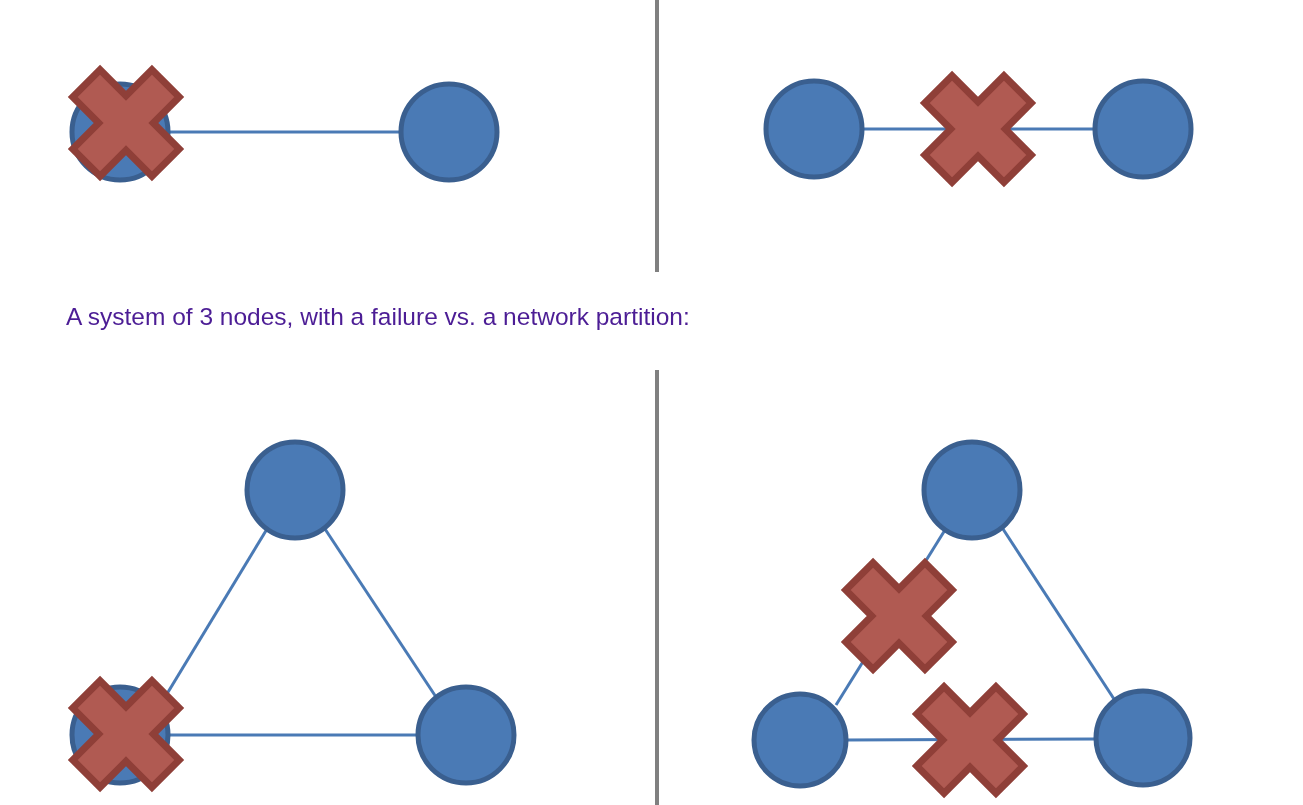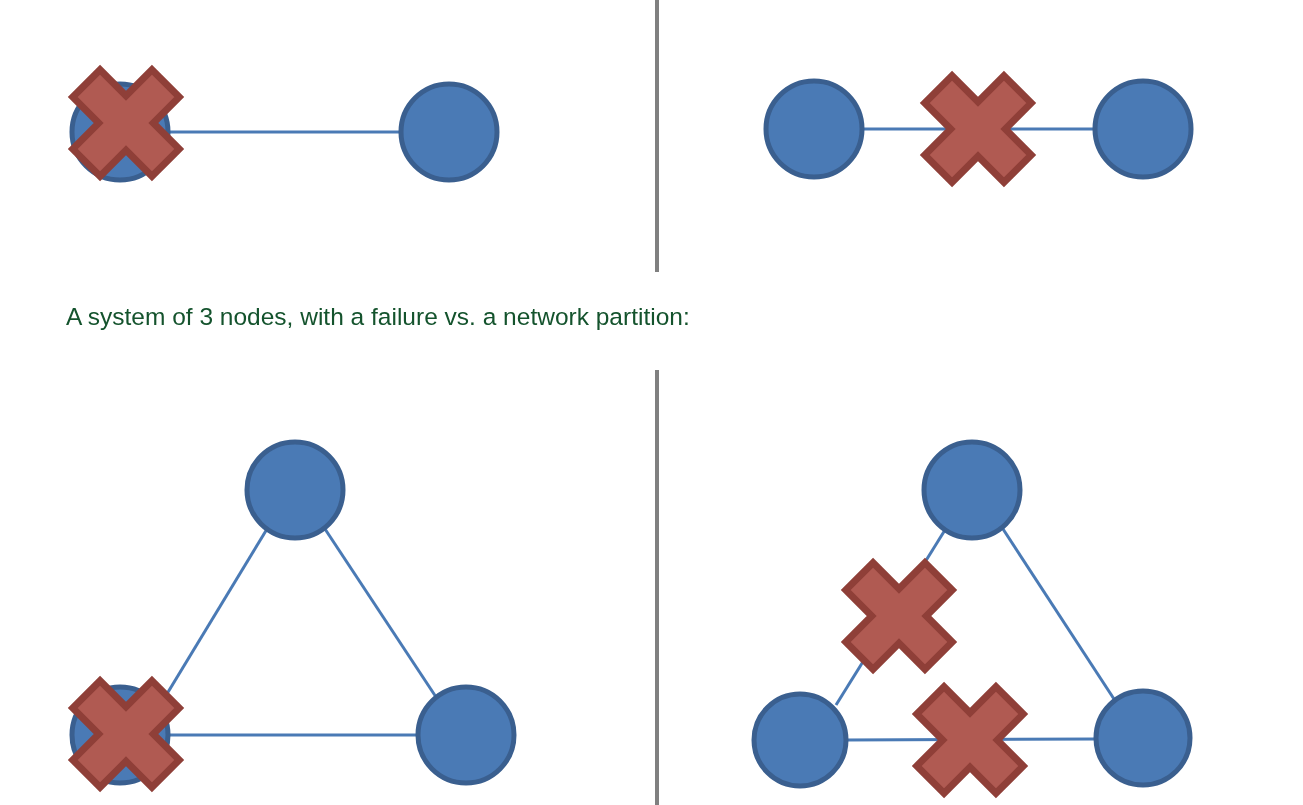--- a/index.html
+++ b/index.html
@@ -25,21 +25,21 @@
     height: 805px;
     display: block;
   }
   .caption-text {
     position: absolute;
     left: 66px;
     top: 300px;
     font-family: "Liberation Sans", sans-serif;
     font-size: 24.5px;
     line-height: 34px;
-    color: #14532d;
+    color: #4c1d95;
     white-space: nowrap;
     letter-spacing: 0px;
   }
 </style>
 </head>
 <body>
 
 <div id="canvas">
 
   <svg id="figure-svg" viewBox="0 0 1303 805" xmlns="http://www.w3.org/2000/svg" shape-rendering="geometricPrecision">

